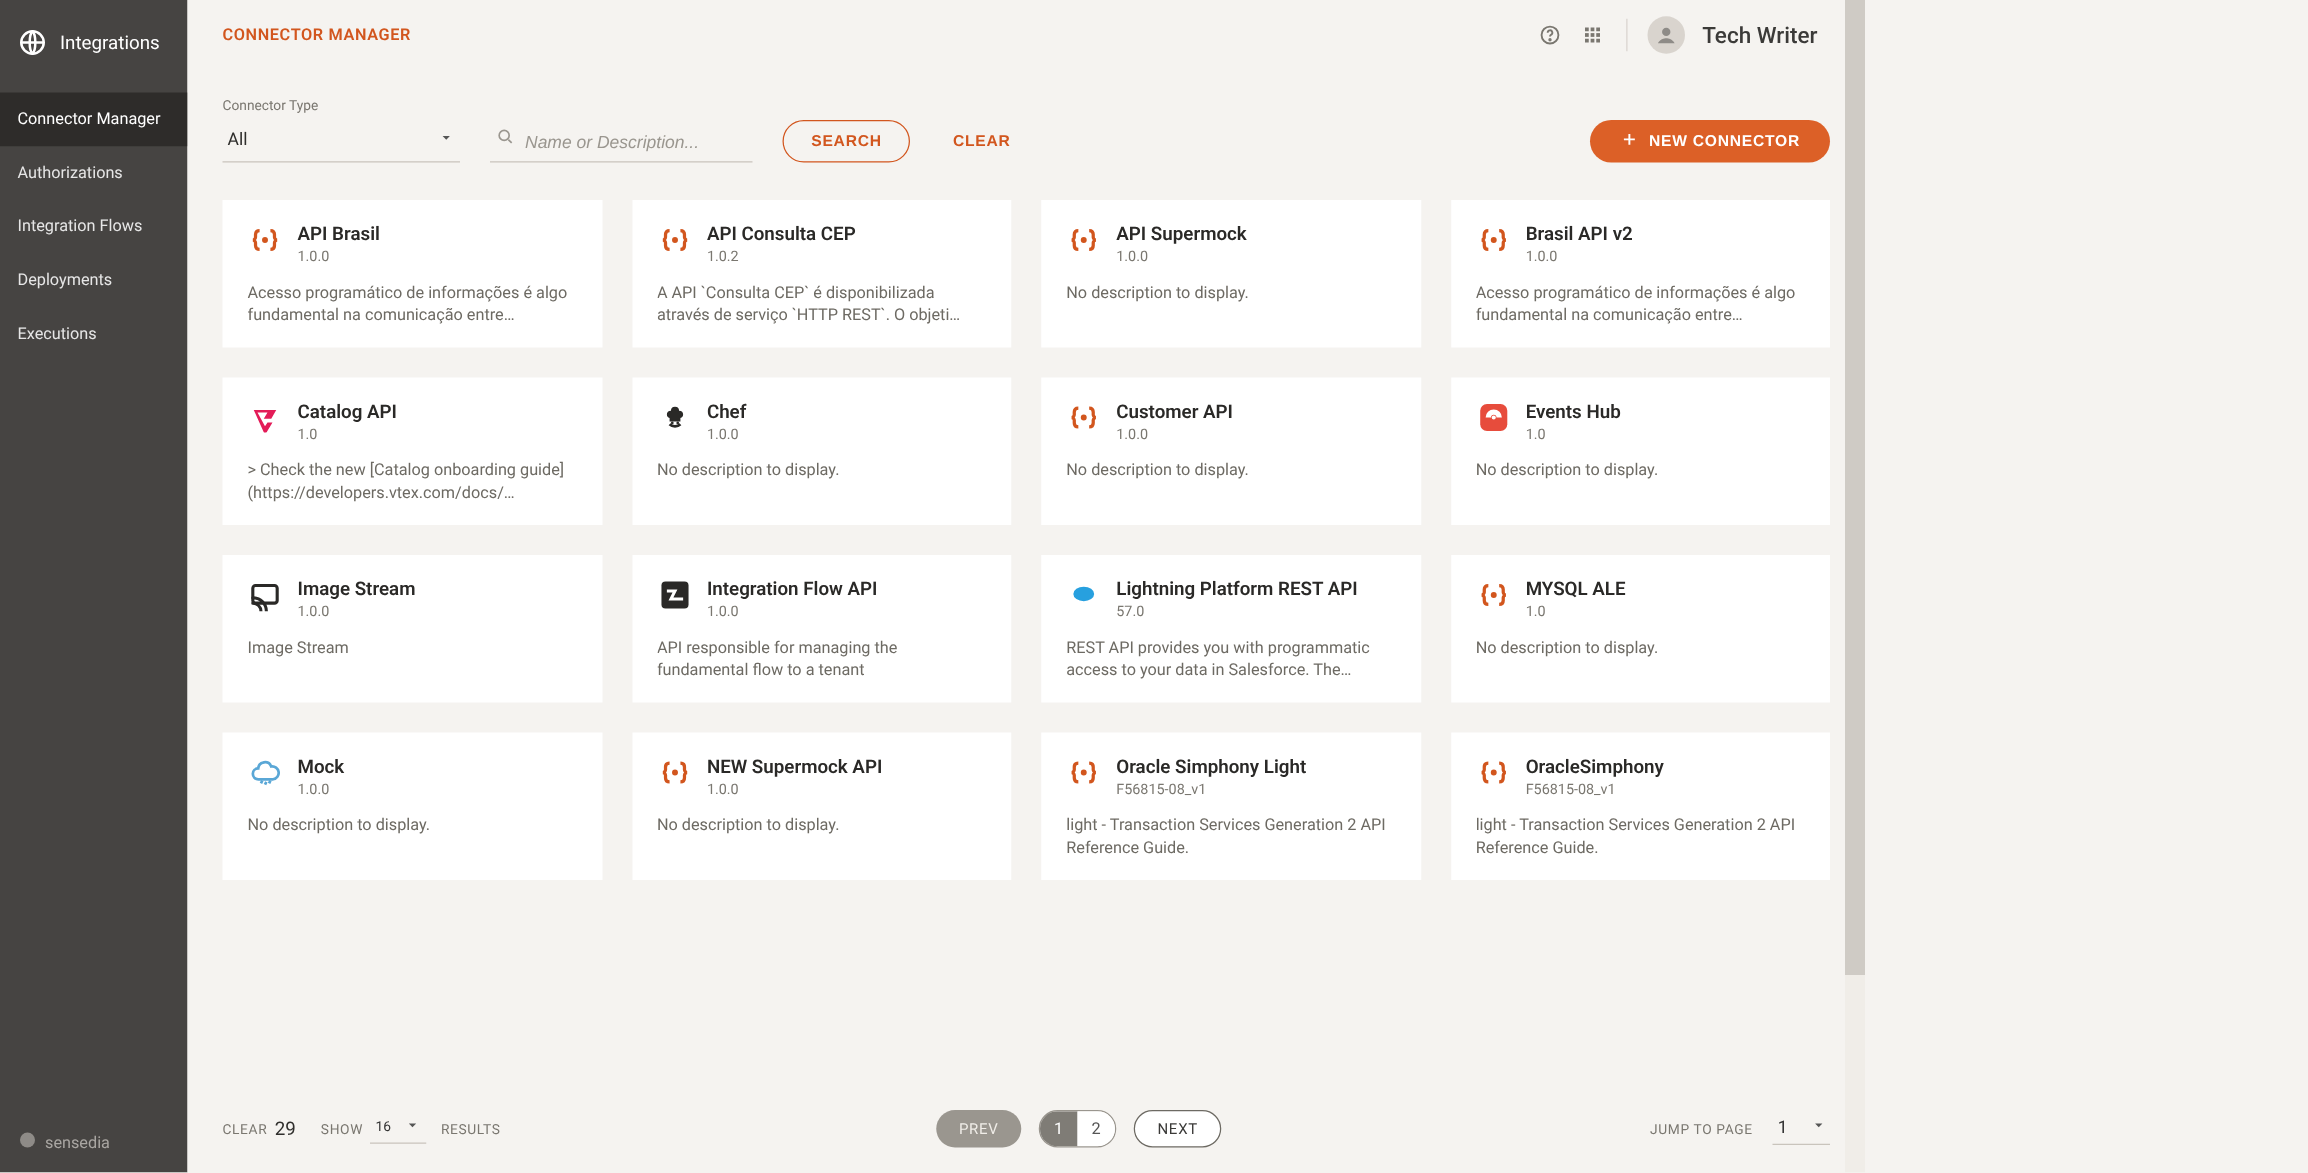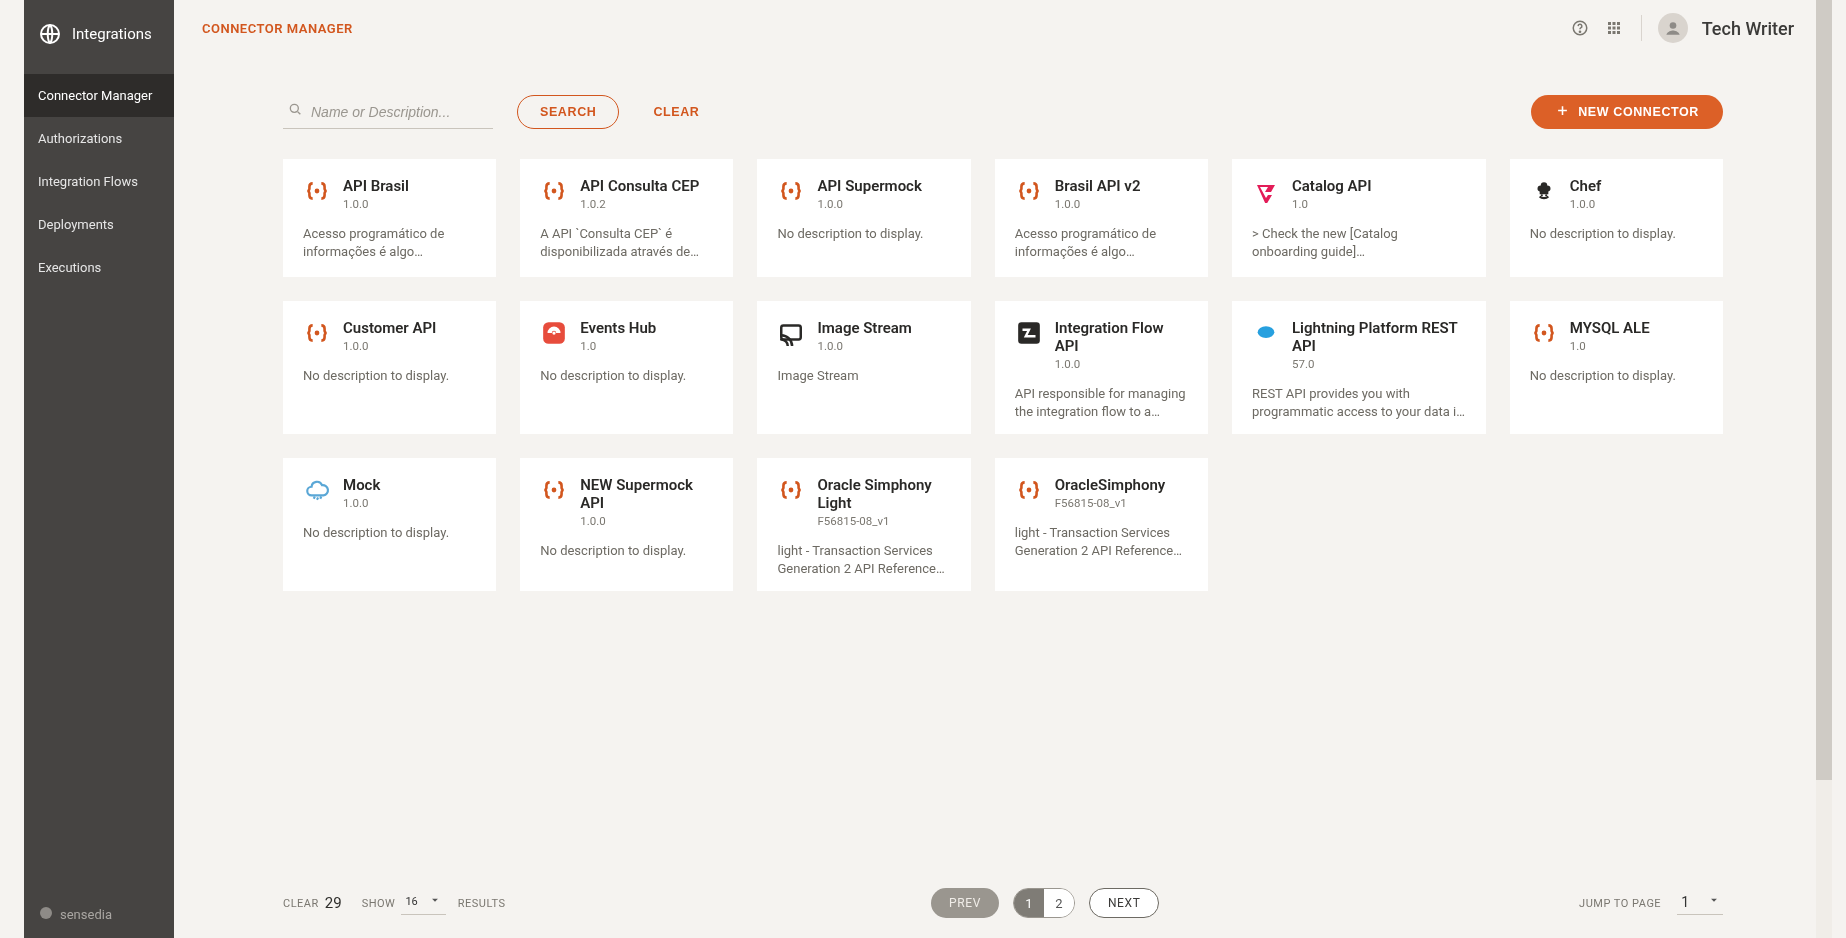--- a/index.html
+++ b/index.html
@@ -3,21 +3,21 @@
   <meta charset="utf-8">
   <style>
     * { margin: 0; padding: 0; box-sizing: border-box; }
     body {
       font-family: -apple-system, BlinkMacSystemFont, "Segoe UI", Roboto, "Helvetica Neue", Arial, sans-serif;
       background: #f5f3f0;
       color: #333;
       font-size: 14px;
       overflow: hidden;
     }
-    .app { display: flex; height: 938px; width: 1808px; margin-left: 24px; }
+    .app { display: flex; height: 938px; width: 1492px; }
 
     
     .sidebar {
       width: 150px;
       background: #464442;
       color: #e6e6e6;
       display: flex;
       flex-direction: column;
       flex-shrink: 0;
     }
@@ -162,21 +162,21 @@
       background: #dc6027;
       color: #fff;
       gap: 8px;
       padding: 0 24px;
     }
     .filter-spacer { flex: 1; }
 
     
     .grid {
       display: grid;
-      grid-template-columns: repeat(6, 1fr);
+      grid-template-columns: repeat(4, 1fr);
       gap: 24px 24px;
     }
     .card {
       background: #fff;
       min-height: 118px;
       padding: 18px 20px 14px 20px;
       cursor: pointer;
       display: flex; flex-direction: column;
     }
     .card-head { display: flex; align-items: flex-start; gap: 12px; }
@@ -323,20 +323,29 @@
           </svg>
       </span>
       <span class="user-name">Tech Writer</span>
     </div>
 
     <div class="content">
       <div class="content-inner">
 
         <div class="filter-bar">
           <div class="field">
+            <span class="field-label">Connector Type</span>
+            <div class="select">
+              <span>All</span>
+              <span><svg viewBox="0 0 24 24" width="14" height="14" fill="#555">
+                    <path d="M7 10l5 5 5-5z"></path>
+                  </svg></span>
+            </div>
+          </div>
+          <div class="field">
             <span class="field-label">&nbsp;</span>
             <div class="search-wrap">
               <span><svg viewBox="0 0 24 24" width="16" height="16" fill="none" stroke="#9a968f" stroke-width="2">
                     <circle cx="11" cy="11" r="6"></circle>
                     <path d="M20 20l-4-4"></path>
                   </svg></span>
               <input class="search-input" placeholder="Name or Description..." style="">
             </div>
           </div>
           <button class="btn btn-outline">
@@ -503,21 +512,21 @@
                   <svg viewBox="0 0 24 24" width="26" height="26">
                     <rect x="2" y="2" width="20" height="20" rx="3" fill="#2a2927"></rect>
                     <path d="M6 9h6l-3 6h9" stroke="#fff" stroke-width="2.2" fill="none"></path>
                   </svg>
                 </span>
       <div>
         <div class="card-title">Integration Flow API</div>
         <div class="card-version">1.0.0</div>
       </div>
     </div>
-    <div class="card-desc">API responsible for managing the integration flow to a tenant</div>
+    <div class="card-desc">API responsible for managing the fundamental flow to a tenant</div>
   </div>
             <div class="card">
     <div class="card-head">
       <span class="card-icon">
                   <svg viewBox="0 0 24 24" width="26" height="20">
                     <ellipse cx="12" cy="11" rx="10" ry="7" fill="#27a0df"></ellipse>
                   </svg>
                 </span>
       <div>
         <div class="card-title">Lightning Platform REST API</div>

